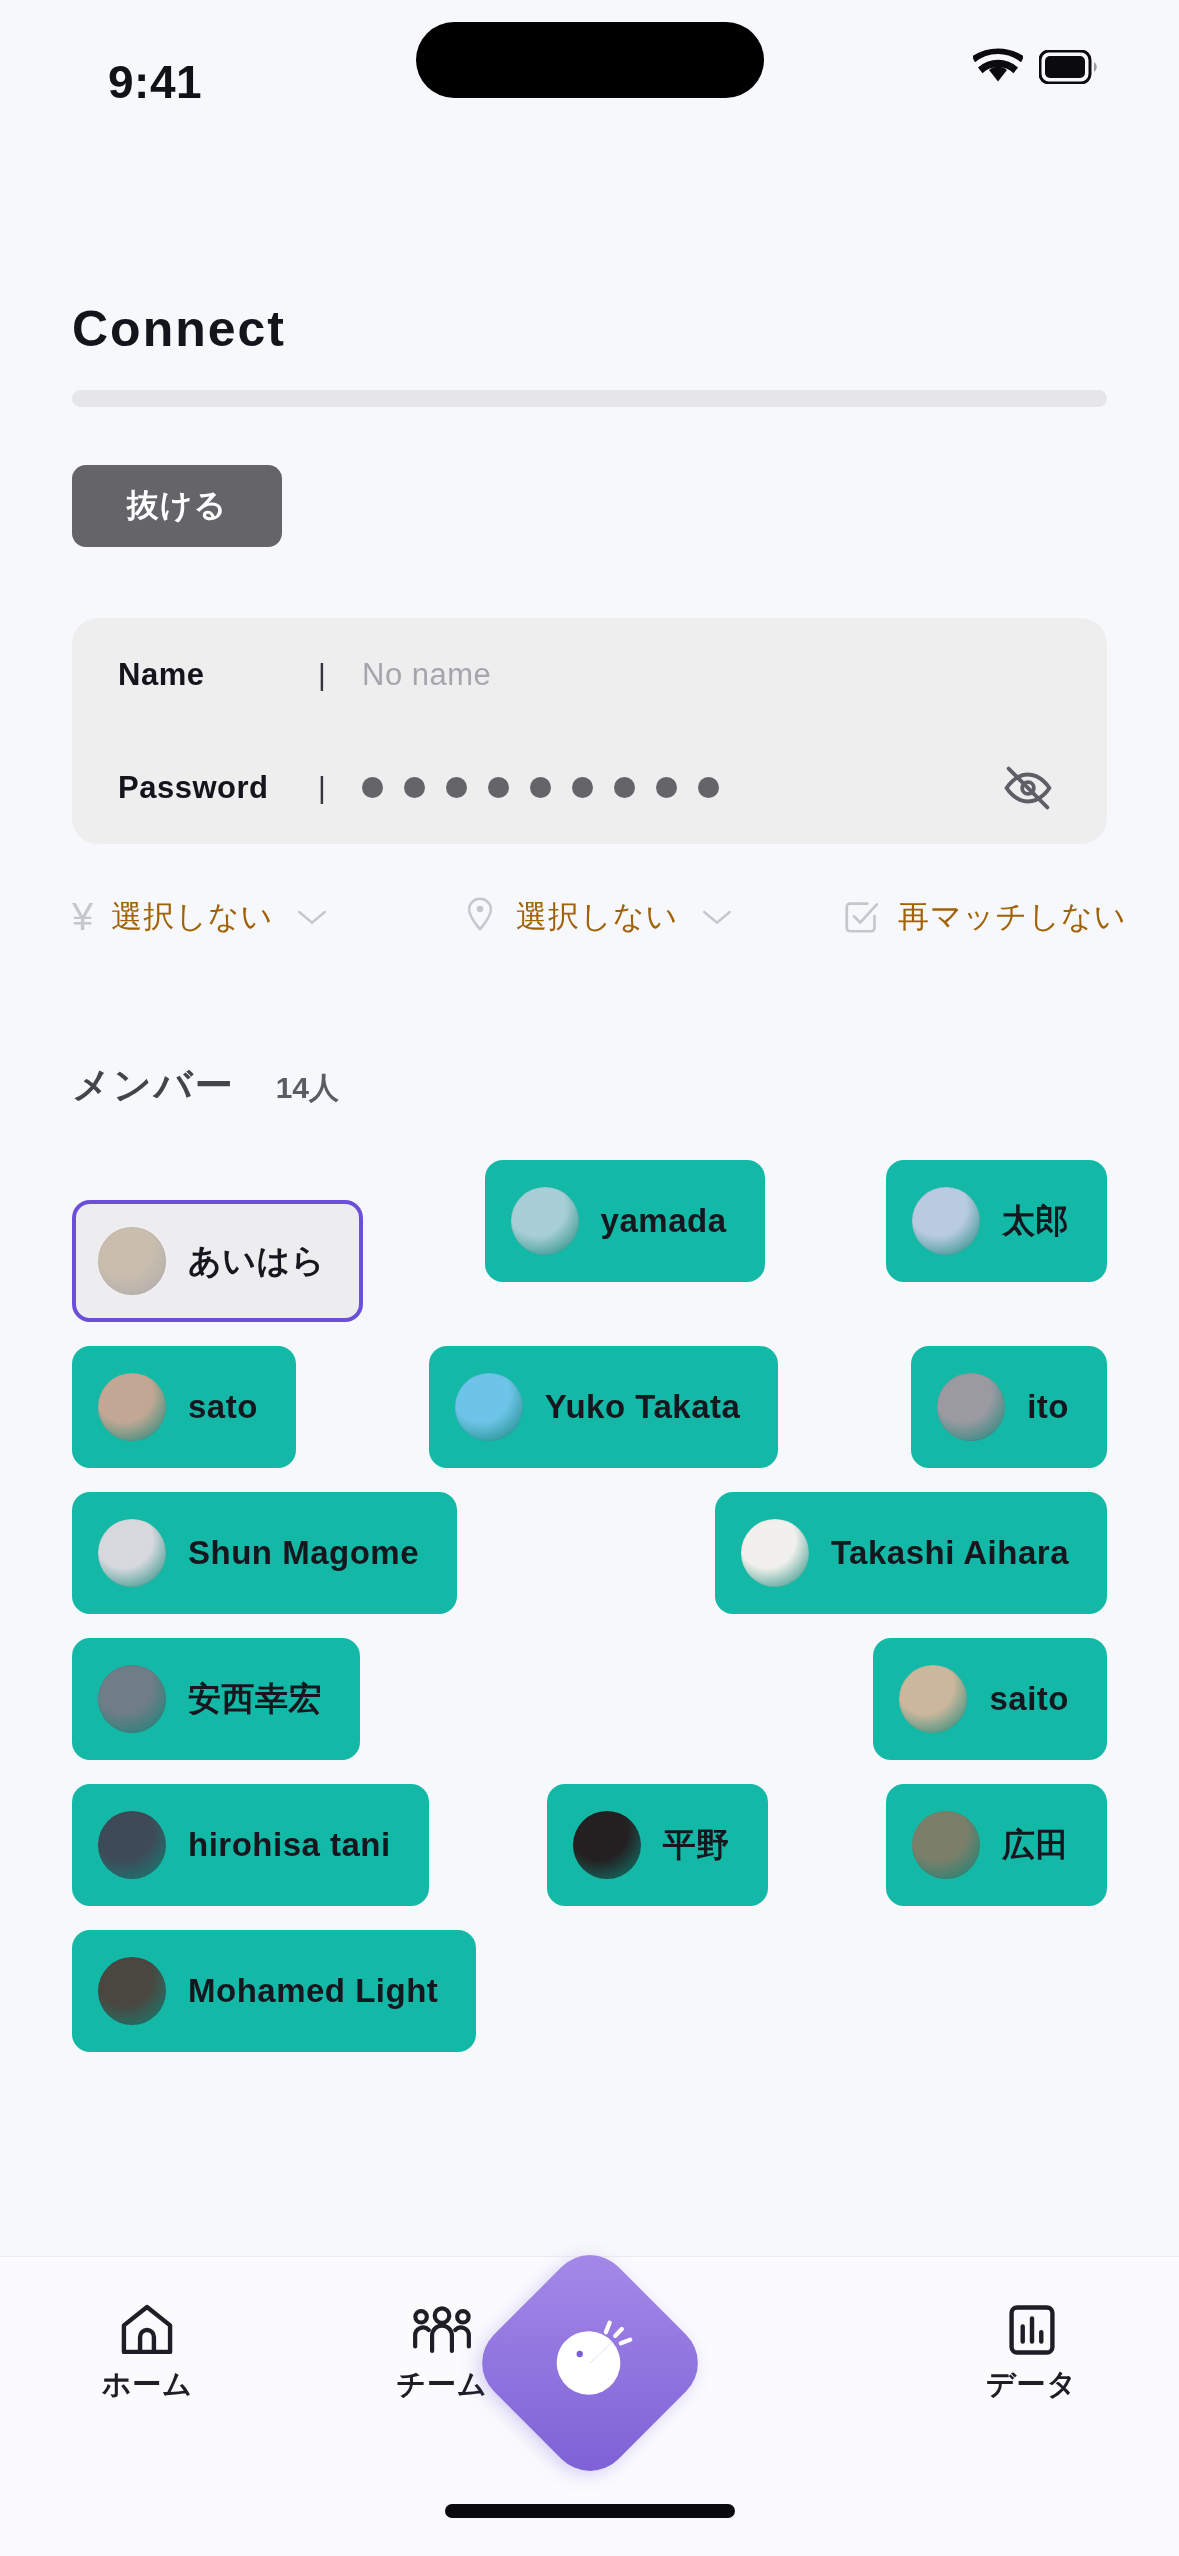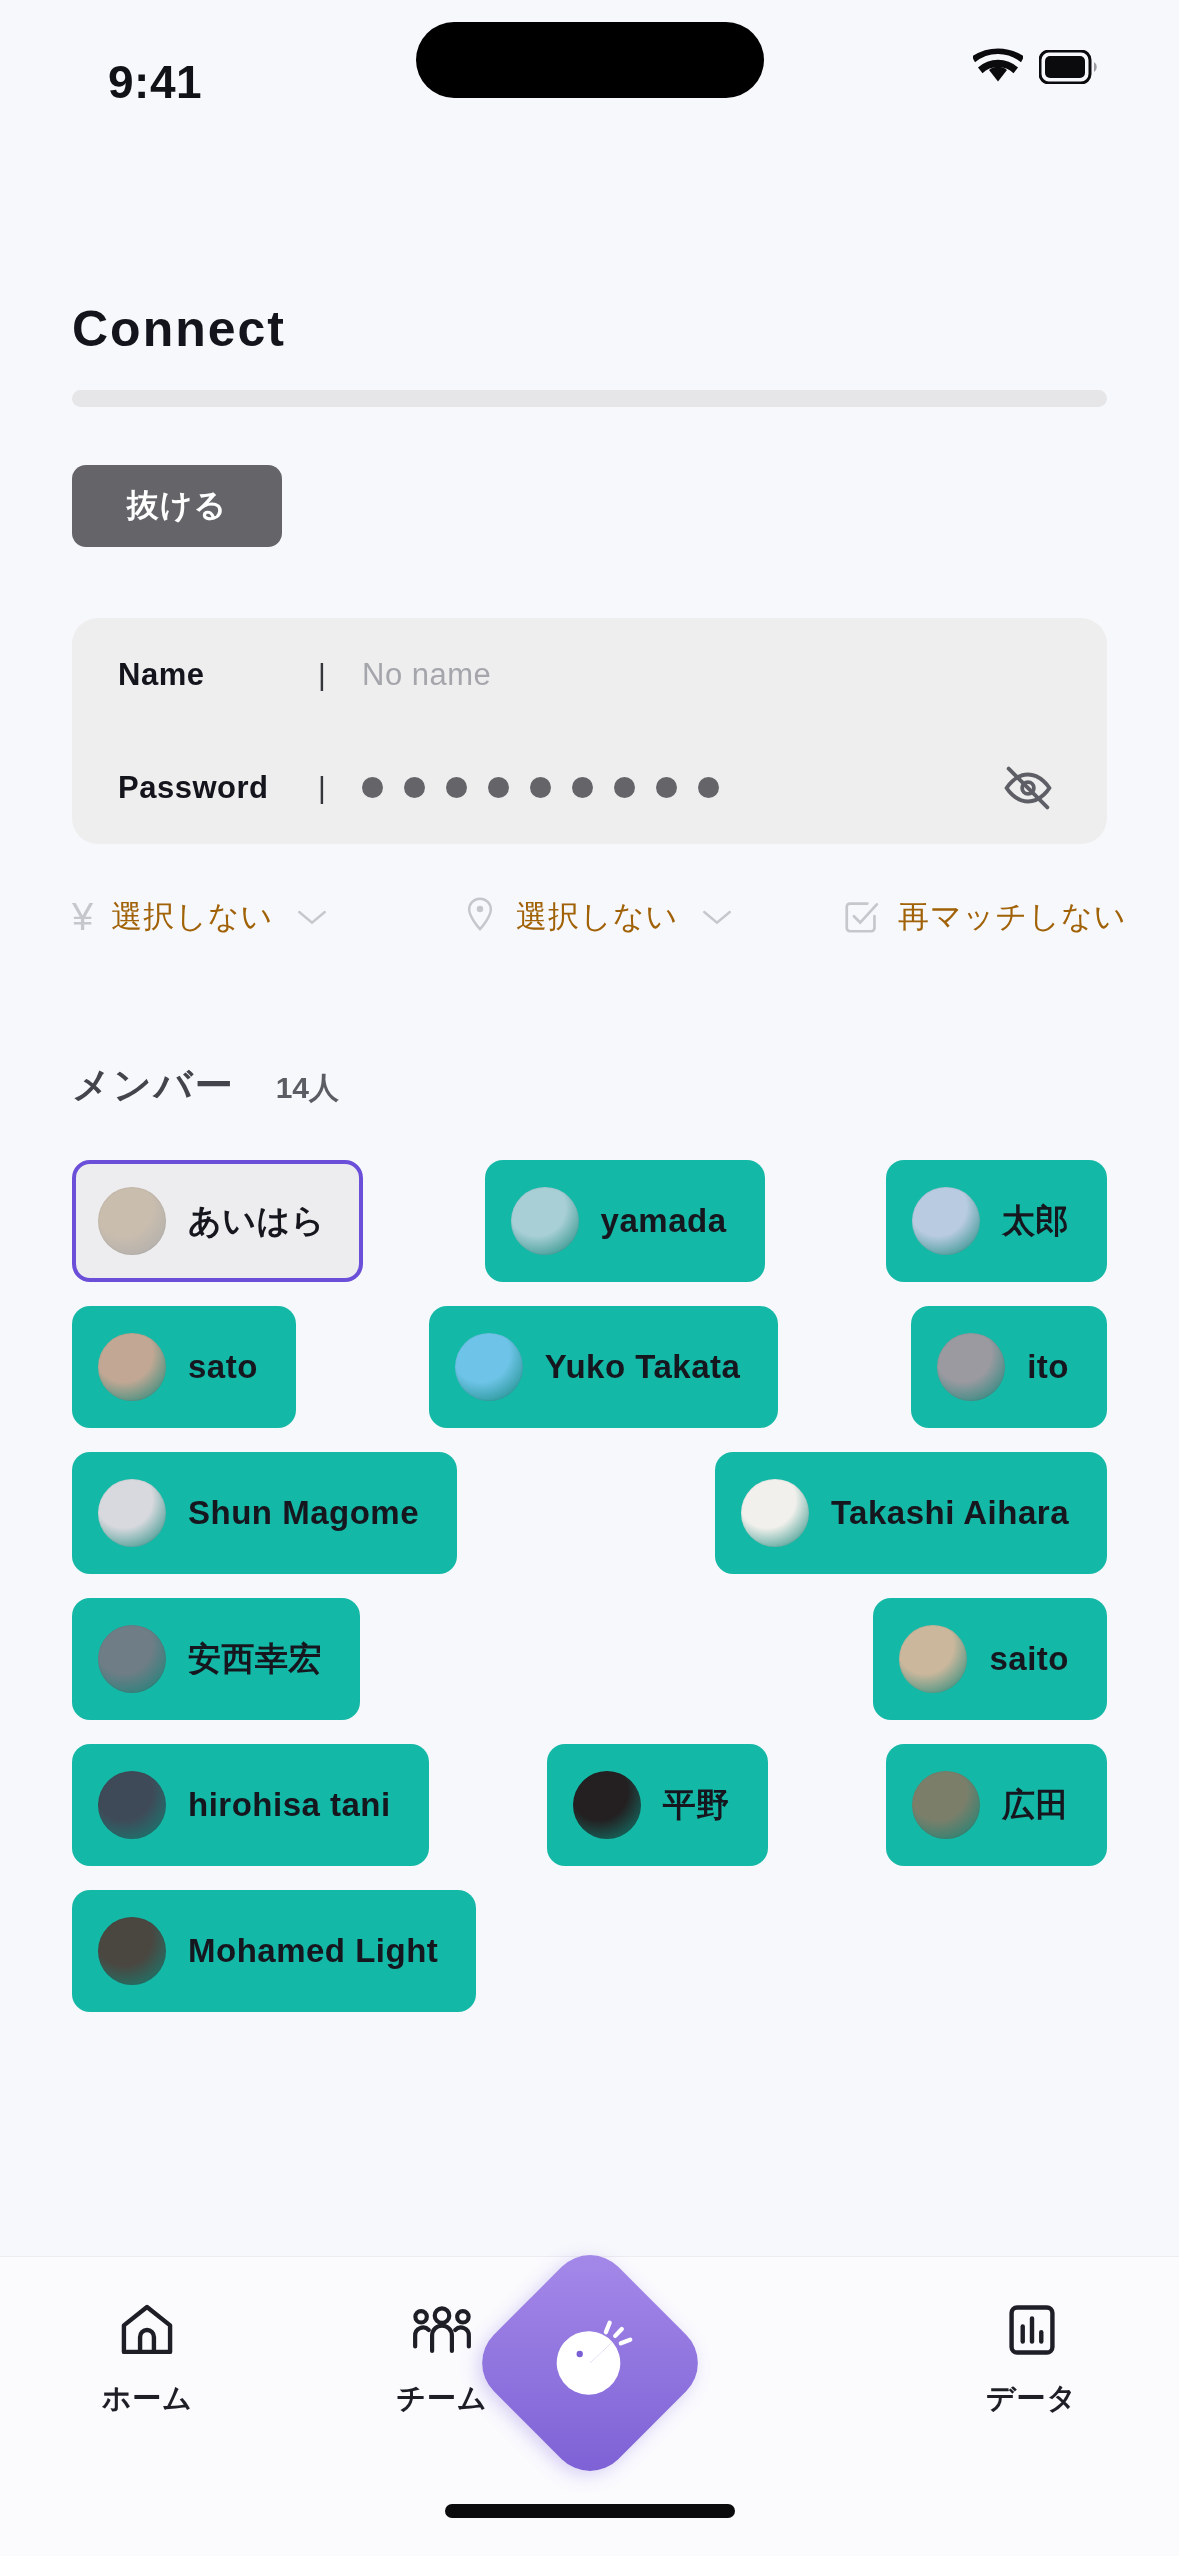--- a/index.html
+++ b/index.html
@@ -217,20 +217,21 @@
     background: #14b8a6;
     border-radius: 18px;
     border: 4px solid transparent;
     padding: 18px 34px 18px 22px;
     height: 122px;
     cursor: pointer;
   }
   .member-chip.selected {
     border-color: #6c4fd8;
     background: #ededef;
+    margin-top: 40px;
   }
   .avatar {
     width: 68px; height: 68px;
     border-radius: 50%;
     flex-shrink: 0;
     background-size: cover;
     background-position: center;
     box-shadow: inset 0 0 0 1px rgba(0,0,0,0.04);
   }
   .member-name {
@@ -254,21 +255,21 @@
     position: absolute;
     top: 42px; left: 0;
     width: 1179px;
     display: flex;
   }
   .nav-item {
     flex: 1;
     display: flex;
     flex-direction: column;
     align-items: center;
-    gap: 18px;
+    gap: 4px;
     cursor: pointer;
   }
   .nav-item.center { visibility: hidden; }
   .nav-icon { line-height: 0; height: 62px; display:flex; align-items:center; }
   .nav-label {
     font-size: 29px;
     color: #1d1e26;
     font-weight: 600;
     letter-spacing: 1px;
   }

